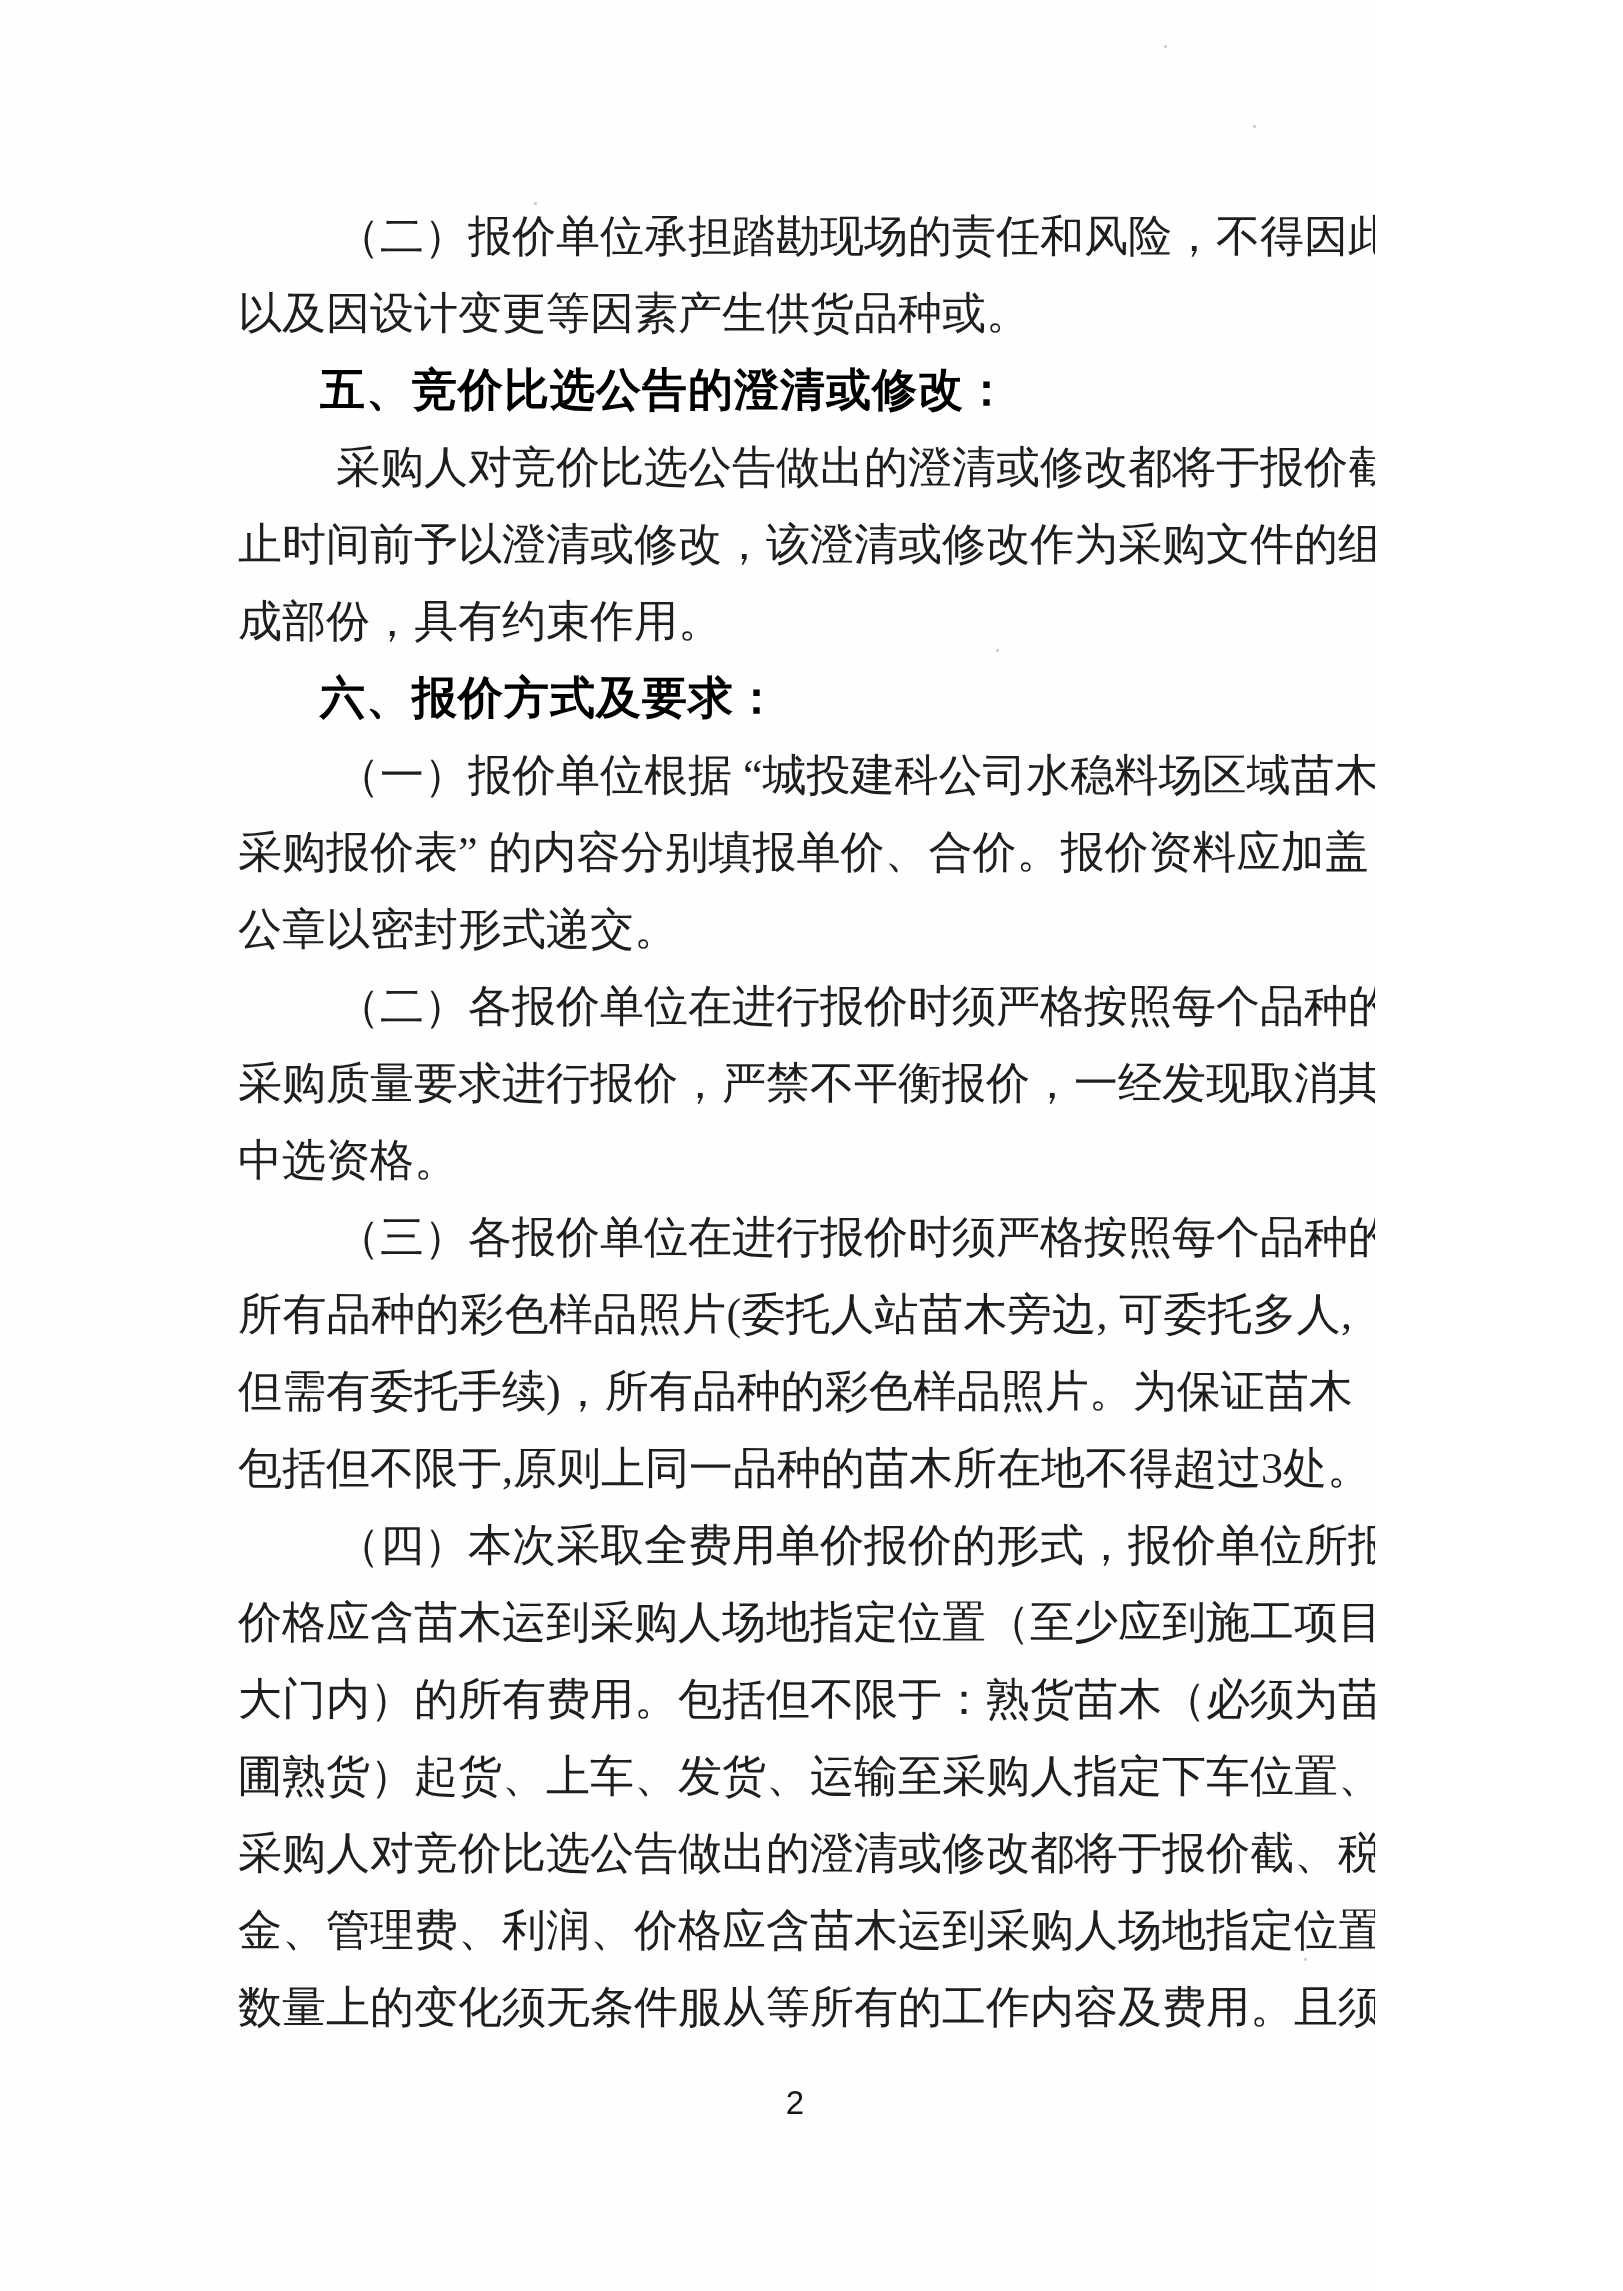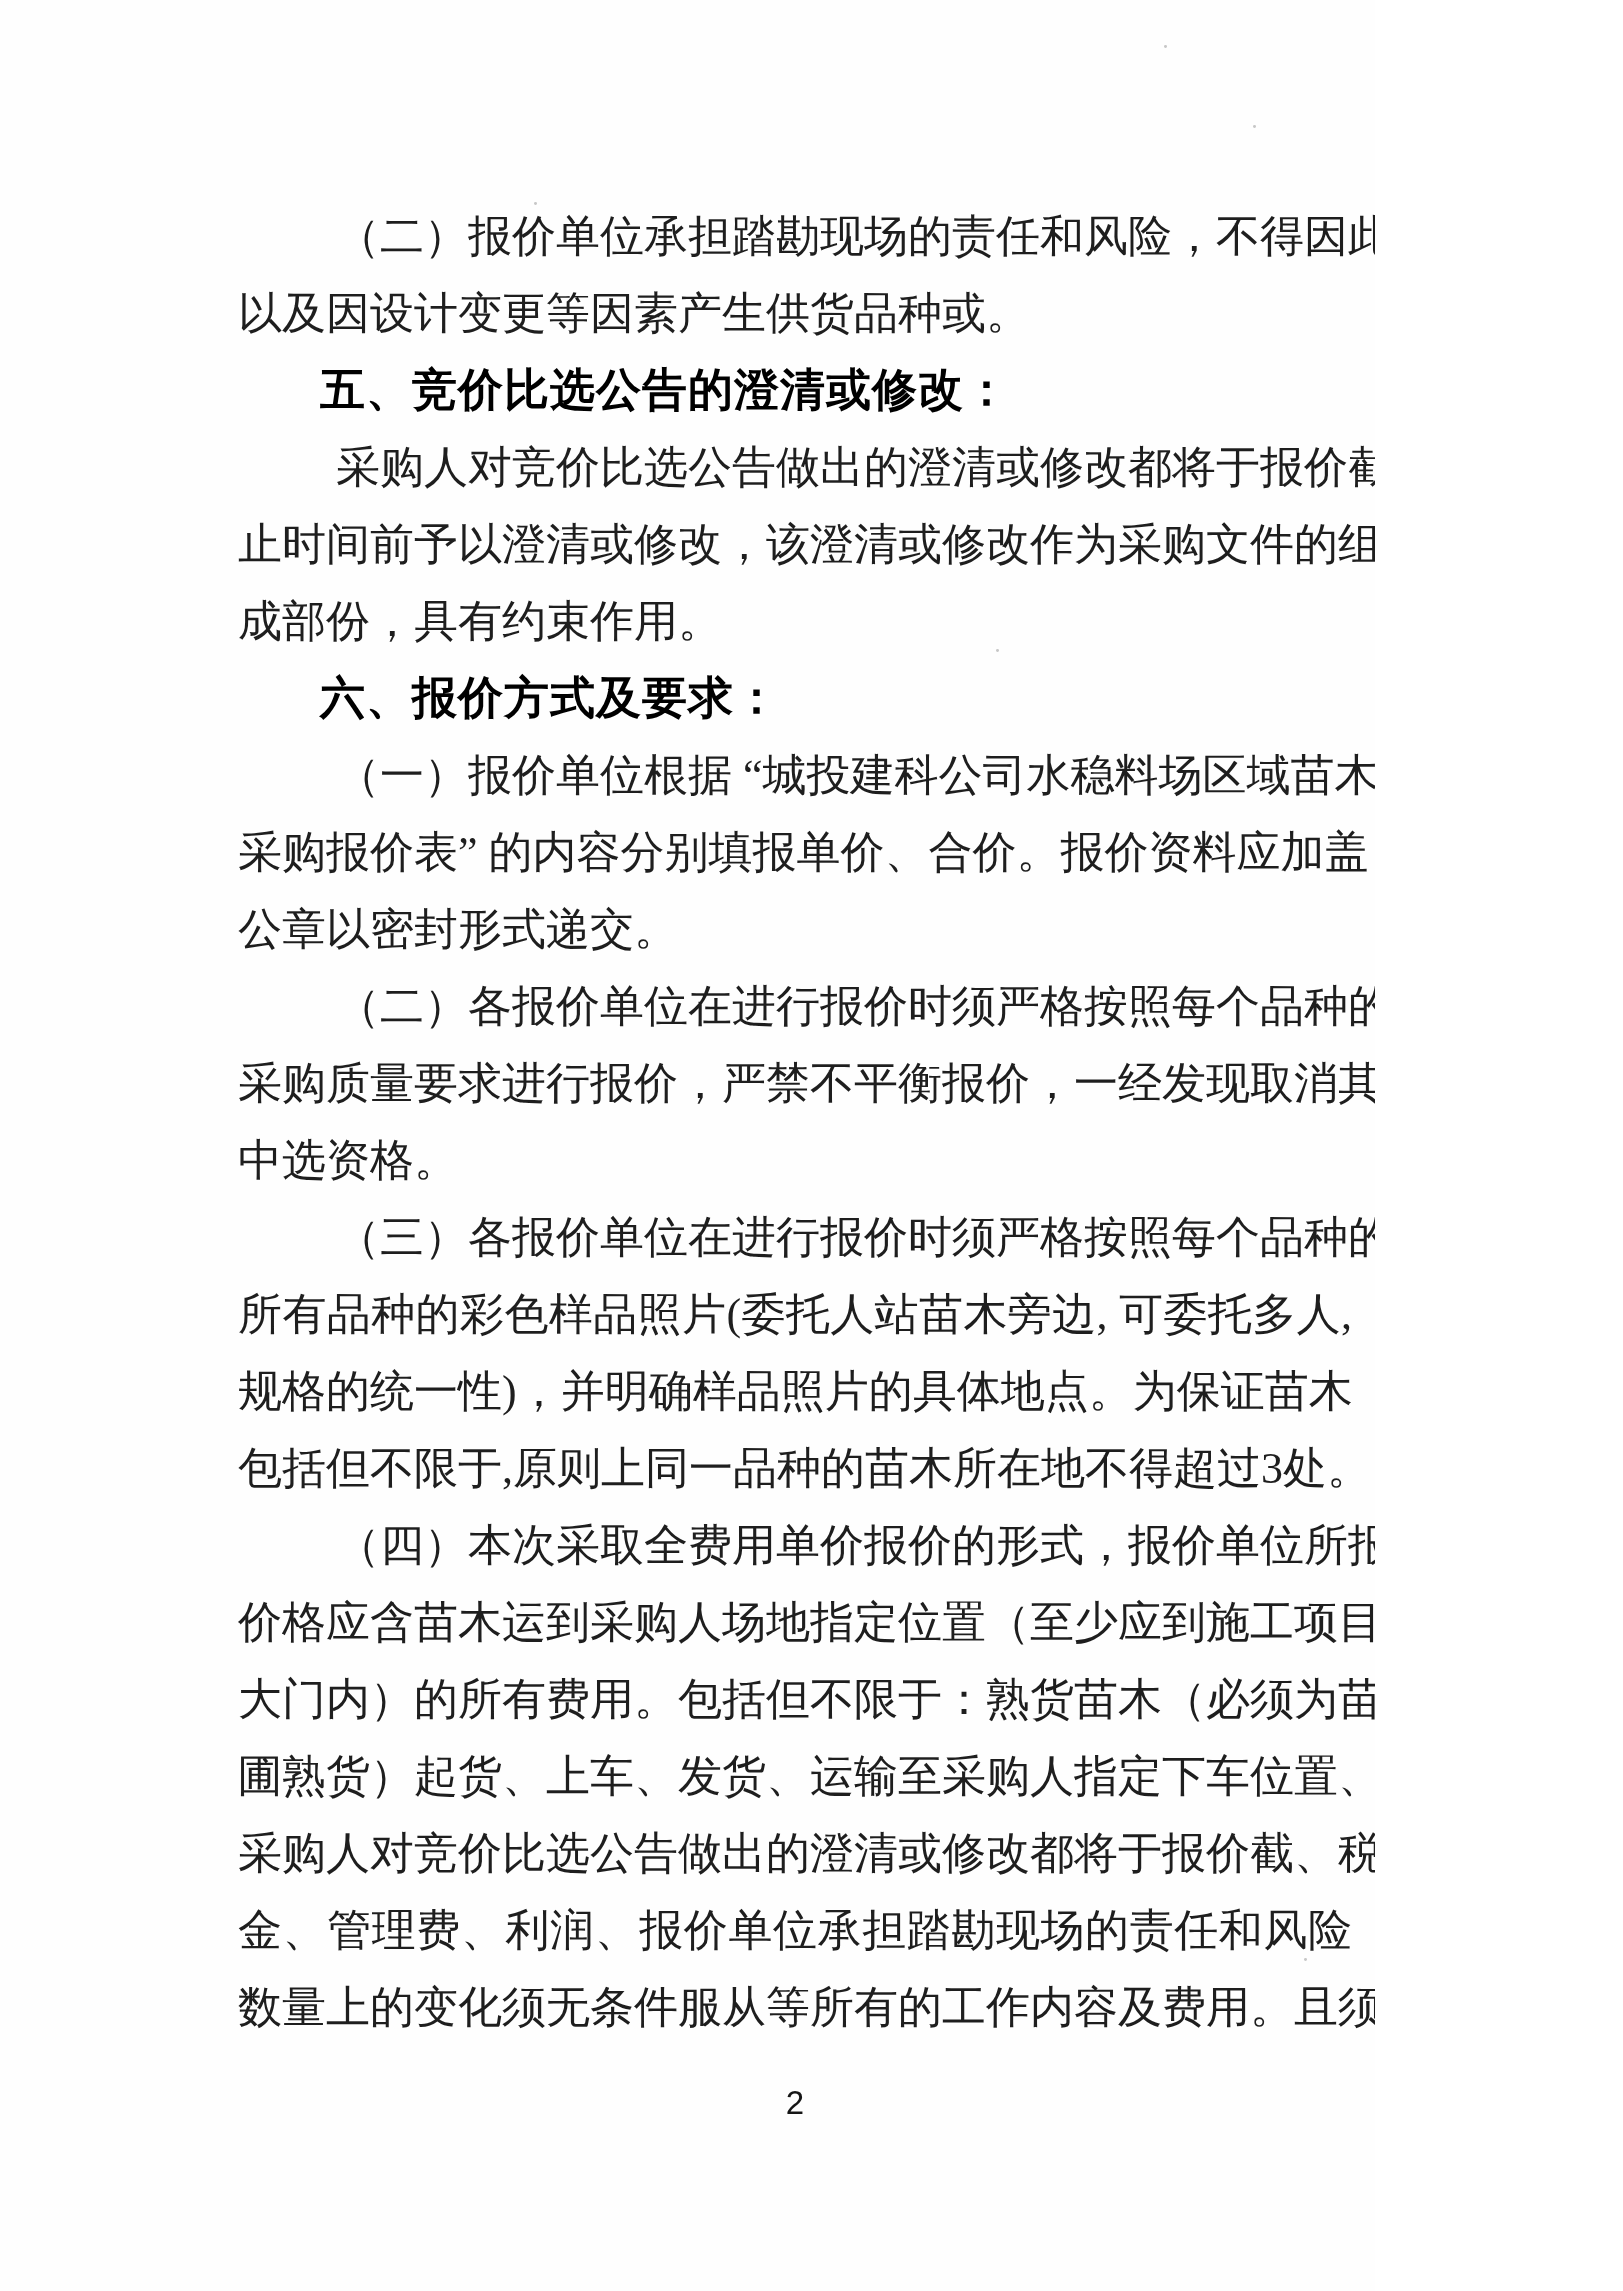--- a/index.html
+++ b/index.html
@@ -78,28 +78,28 @@
     <div class="line short">成部份，具有约束作用。</div>
     <div class="line indent heading short">六、报价方式及要求：</div>
     <div class="line indent">（一）报价单位根据 “城投建科公司水稳料场区域苗木</div>
     <div class="line">采购报价表” 的内容分别填报单价、合价。报价资料应加盖</div>
     <div class="line short">公章以密封形式递交。</div>
     <div class="line indent">（二）各报价单位在进行报价时须严格按照每个品种的</div>
     <div class="line">采购质量要求进行报价，严禁不平衡报价，一经发现取消其</div>
     <div class="line short">中选资格。</div>
     <div class="line indent">（三）各报价单位在进行报价时须严格按照每个品种的</div>
     <div class="line">所有品种的彩色样品照片(委托人站苗木旁边, 可委托多人,</div>
-    <div class="line">规格的统一性)，并明确样品照片的具体地点。为保证苗木</div>
+    <div class="line">但需有委托手续)，所有品种的彩色样品照片。为保证苗木</div>
     <div class="line">包括但不限于,原则上同一品种的苗木所在地不得超过3处。</div>
     <div class="line indent">（四）本次采取全费用单价报价的形式，报价单位所报</div>
     <div class="line">价格应含苗木运到采购人场地指定位置（至少应到施工项目</div>
     <div class="line">大门内）的所有费用。包括但不限于：熟货苗木（必须为苗</div>
     <div class="line">圃熟货）起货、上车、发货、运输至采购人指定下车位置、</div>
     <div class="line">采购人对竞价比选公告做出的澄清或修改都将于报价截、税</div>
-    <div class="line">金、管理费、利润、报价单位承担踏勘现场的责任和风险</div>
+    <div class="line">金、管理费、利润、价格应含苗木运到采购人场地指定位置</div>
     <div class="line">数量上的变化须无条件服从等所有的工作内容及费用。且须</div>
   </div>
 
   <div class="page-number">2</div>
 
   <div class="speck" style="left:534px; top:202px;"></div>
   <div class="speck" style="left:1164px; top:45px;"></div>
   <div class="speck" style="left:1253px; top:125px;"></div>
   <div class="speck" style="left:996px; top:649px;"></div>
   <div class="speck" style="left:639px; top:1392px;"></div>

